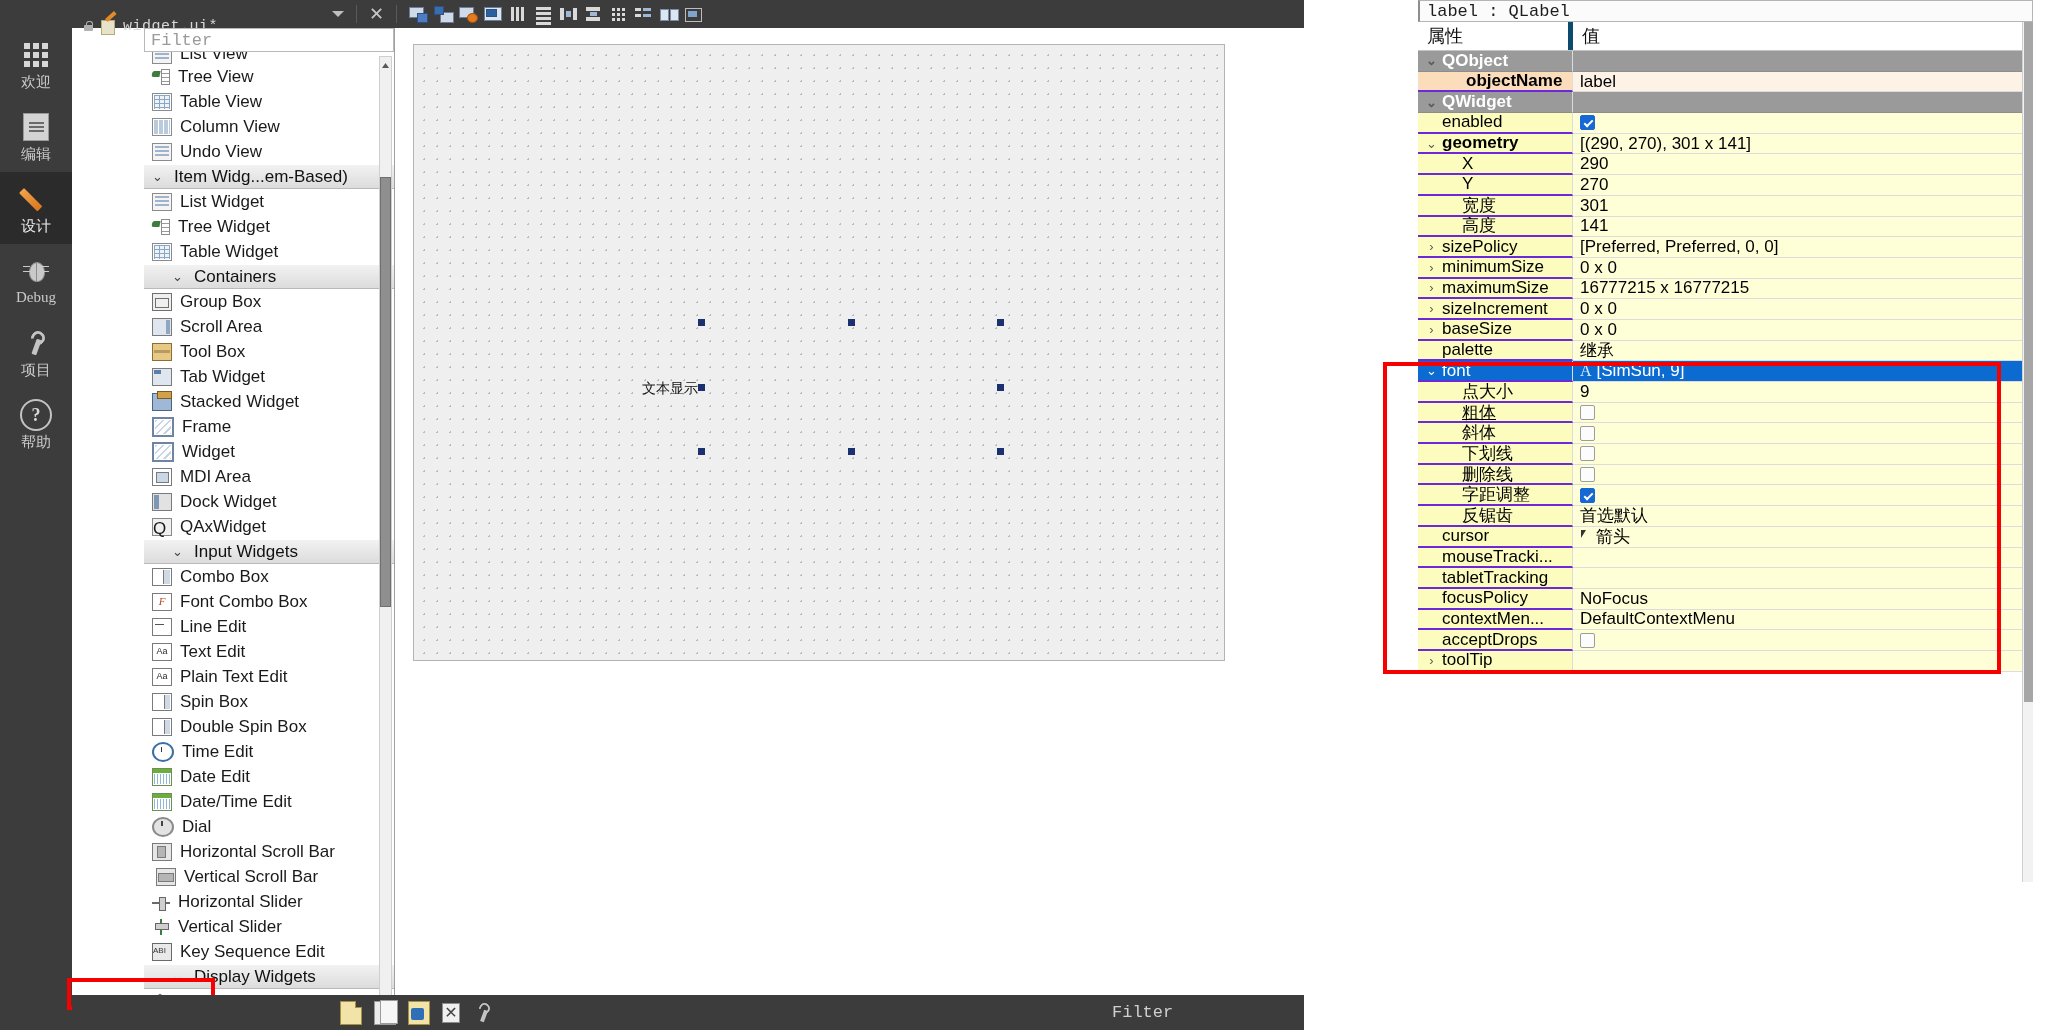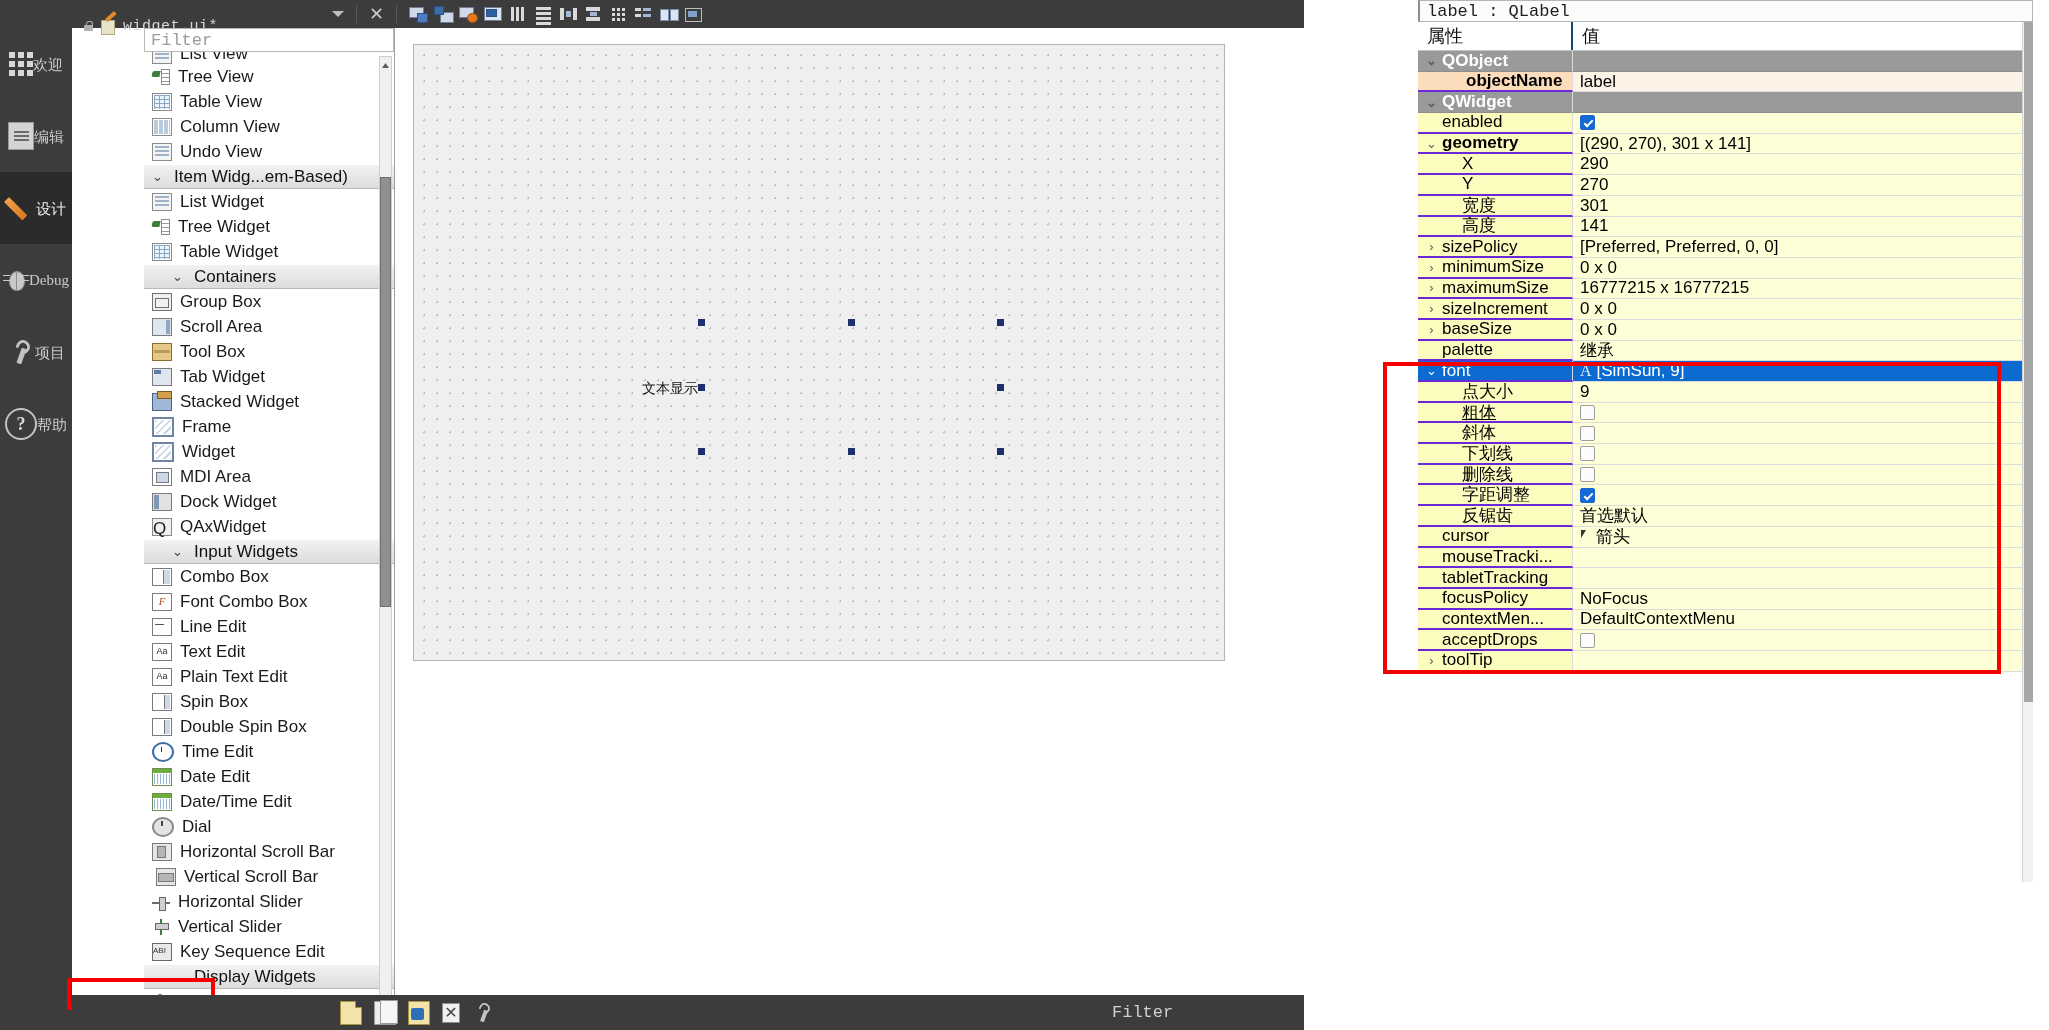--- a/index.html
+++ b/index.html
@@ -2,21 +2,21 @@
 <html><head>
 <meta charset="utf-8">
 <style>
   html,body{margin:0;padding:0;background:#fff;}
   body{width:2049px;height:1030px;overflow:hidden;font-family:"Liberation Sans",sans-serif;}
 
   .root{position:relative;width:2049px;height:1030px;background:#ffffff;}
 
   
   .modebar{position:absolute;left:0;top:0;width:72px;height:1030px;background:#3c3c3c;}
-  .mode{width:72px;height:72px;display:flex;flex-direction:row;align-items:center;justify-content:center;color:#b8b8b8;}
+  .mode{width:72px;height:72px;display:flex;flex-direction:column;align-items:center;justify-content:center;color:#b8b8b8;}
   .mode.active{background:#2b2b2b;}
   .mode .mglyph{height:34px;display:flex;align-items:center;justify-content:center;}
   .mode .mlabel{font-size:15px;line-height:17px;color:#c9c9c9;margin-top:1px;font-family:"Liberation Sans",sans-serif;}
   .mode.active .mlabel{color:#e8e8e8;}
   .grid9{display:grid;grid-template-columns:repeat(3,6px);grid-template-rows:repeat(3,6px);gap:3px;}
   .grid9 i{background:#d7d7d7;display:block;width:6px;height:6px;}
   .docicon{width:24px;height:26px;background:#d4d4d4;border:1px solid #9a9a9a;display:flex;flex-direction:column;justify-content:center;align-items:center;gap:2px;}
   .docicon i{display:block;width:15px;height:2px;background:#6b6b6b;}
   .pencil{width:30px;height:30px;position:relative;}
   .pencil:before{content:"";position:absolute;left:3px;top:4px;width:26px;height:7px;background:linear-gradient(90deg,#f0a24b,#d9791f);transform:rotate(45deg);transform-origin:left top;border-radius:1px;}
@@ -156,21 +156,21 @@
   .wr2:after{content:"";position:absolute;left:10px;top:8px;width:4px;height:12px;background:#c3c3c3;transform:rotate(20deg);}
   .botfilter{position:absolute;left:1040px;bottom:0;width:260px;height:35px;display:flex;align-items:center;}
   .botfilter span{color:#cfcfcf;font-size:17px;font-family:"Liberation Mono",monospace;}
 
   
   .proppanel{position:absolute;left:1386px;top:0;width:615px;height:905px;background:#ffffff;margin-left:32px;}
   .prop-title{height:22px;border:1px solid #b5b5b5;border-left:2px solid #8e8e8e;background:#fbfbfb;
               display:flex;align-items:center;padding-left:7px;box-sizing:border-box;}
   .prop-title span{font-size:17px;color:#1d1d1d;font-family:"Liberation Mono",monospace;}
   .prop-head{display:flex;height:28px;background:#fff;border-bottom:1px solid #c4c4c4;}
-  .prop-head .c1{width:155px;display:flex;align-items:center;padding-left:9px;box-sizing:border-box;border-right:2px solid #0c4a6e;}
+  .prop-head .c1{width:155px;display:flex;align-items:center;padding-left:9px;box-sizing:border-box;border-right:5px solid #0c4a6e;}
   .prop-head .c2{flex:1;display:flex;align-items:center;padding-left:9px;box-sizing:border-box;}
   .prop-head span{font-size:18px;color:#111;}
   .prow{display:flex;height:20.7px;font-size:17px;align-items:stretch;box-sizing:border-box;}
   .prow .k{width:155px;box-sizing:border-box;display:flex;align-items:center;gap:4px;border-bottom:2px solid #6d28d9;border-right:1px solid #dcdcdc;overflow:hidden;white-space:nowrap;}
   .prow .v{flex:1;box-sizing:border-box;display:flex;align-items:center;padding-left:7px;gap:5px;border-bottom:1px solid #dcdcdc;overflow:hidden;white-space:nowrap;}
   .prow.group .k,.prow.group .v{background:#9a9a9a;color:#fff;font-weight:bold;border-bottom:1px solid #8d8d8d;}
   .prow.peach .k{background:#fbdcbb;}
   .prow.peach .v{background:#fdf2e6;}
   .prow.peach .k b{padding-left:24px;}
   .prow.yellow .k{background:#fcfcbe;}

